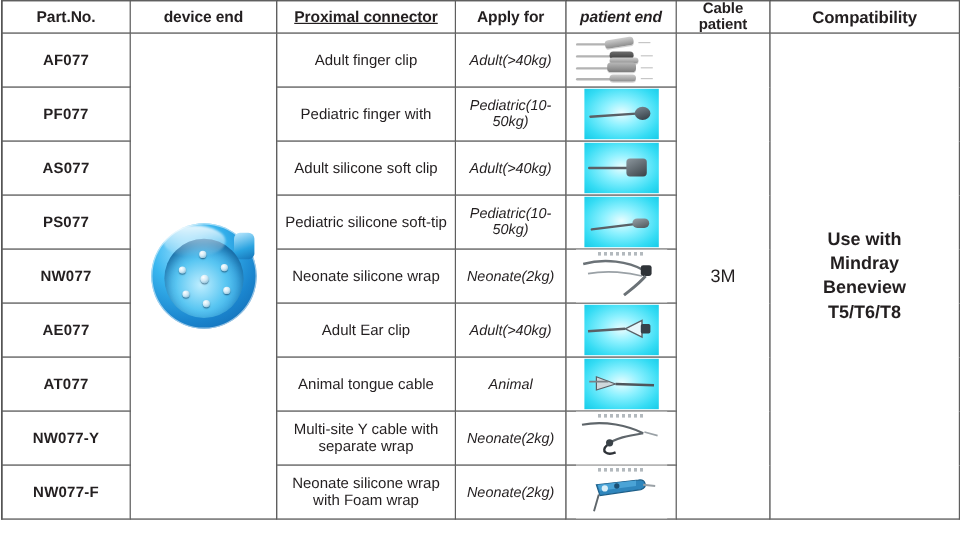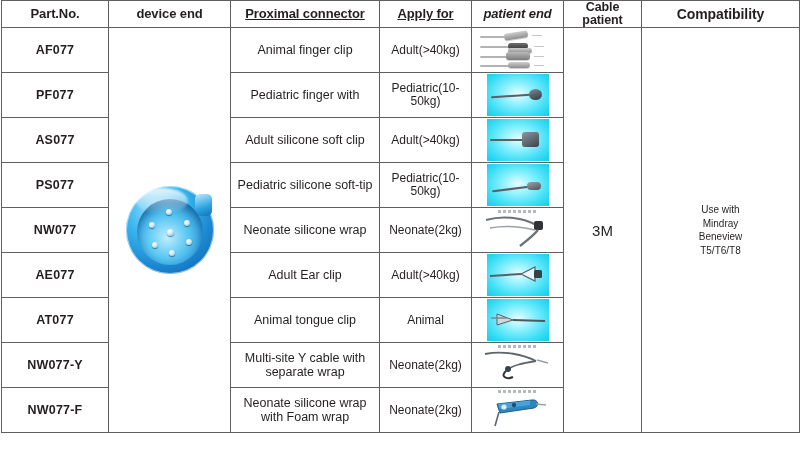--- a/index.html
+++ b/index.html
@@ -36,47 +36,48 @@
     font-size:13.5px;
     height:25px;
     line-height:1.05;
     border-top:1px solid #b09a8e;
     border-bottom:1px solid #5f5f5f;
     letter-spacing:-0.1px;
   }
   th.h-part{font-size:13px;}
   th.h-device{font-size:13px;}
   th.h-prox{font-size:13px;text-decoration:underline;}
-  th.h-apply{font-size:13px;text-decoration:underline;}
+  th.h-apply{font-size:13px;}
   th.h-patient{font-size:13px;font-style:italic;}
   th.h-cable{font-size:12.5px;}
   th.h-compat{font-size:14px;}
 
   td.partno{
     font-weight:bold;
     font-size:12.5px;
     letter-spacing:0.2px;
   }
   td.prox{
     font-size:12.5px;
     line-height:1.12;
     padding:0 2px;
   }
   td.apply{
     font-size:12px;
     line-height:1.12;
     padding:0 1px;
+    font-style:italic;
   }
   td.cable{
     font-size:15px;
     margin-top:11px;
   }
   td.compat{
-    font-size:10px;
-    font-weight:normal;
+    font-size:15px;
+    font-weight:bold;
     line-height:1.35;
     white-space:pre-line;
   }
   td.patient{padding:0;}
   td.device{padding:0;}
 
   .rowh{height:45px;}
 
   
   .connector-wrap{
@@ -205,21 +206,21 @@
                 <div class="pin p3"></div>
               <div class="pin p4"></div>
                 <div class="pin p5"></div>
                 <div class="pin p6"></div>
               <div class="pin p7"></div>
               <div class="conn-hi"></div>
             </div>
           </div>
         </td>
 
-        <td class="prox">Animal finger clip</td>
+        <td class="prox">Adult finger clip</td>
         <td class="apply">Adult(&gt;40kg)</td>
         <td class="patient">
           <div class="pe">
             <div class="clipgrid">
               <div class="ln" style="left:0px;top:7px;width:26px;"></div>
               <div class="cl" style="left:24px;top:3px;width:24px;transform:rotate(-9deg);"></div>
               <div class="tl" style="left:52px;top:6px;"></div>
 
               <div class="ln" style="left:0px;top:17px;width:30px;"></div>
               <div class="cl dk" style="left:28px;top:14px;width:20px;height:6px;"></div>
@@ -317,21 +318,21 @@
                 <path d="M34,20 L48,13 L48,27 Z" fill="#e7f7fb" stroke="#5a6066" stroke-width="1.2"></path>
                 <rect x="47" y="16" width="8" height="8" rx="1.5" fill="#36424a"></rect>
               </svg>
             </div>
           </div>
         </td>
       </tr>
 
       <tr class="rowh">
         <td class="partno">AT077</td>
-        <td class="prox">Animal tongue clip</td>
+        <td class="prox">Animal tongue cable</td>
         <td class="apply">Animal</td>
         <td class="patient">
           <div class="pe">
             <div class="cyanbox">
               <svg width="62" height="42" viewBox="0 0 62 42">
                 <path d="M58,22 L26,21" stroke="#4f565c" stroke-width="2" fill="none"></path>
                 <path d="M26,21 L10,15 L10,26 Z" fill="#cfd8dc" stroke="#5a6066" stroke-width="1"></path>
                 <path d="M4,19 L20,19" stroke="#7b8186" stroke-width="1.4"></path>
               </svg>
             </div>

